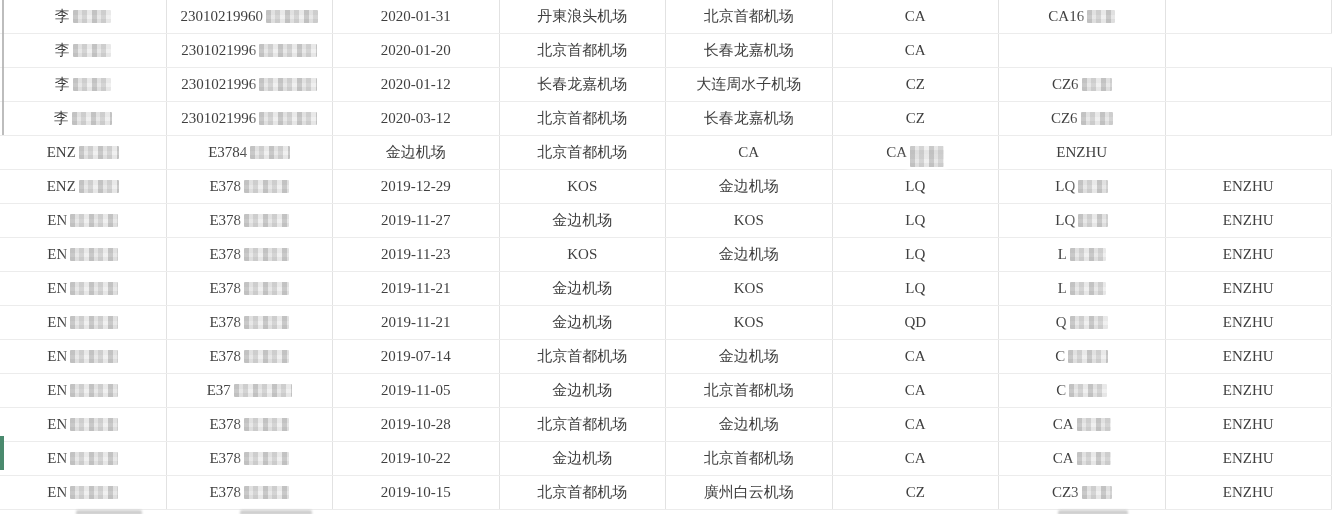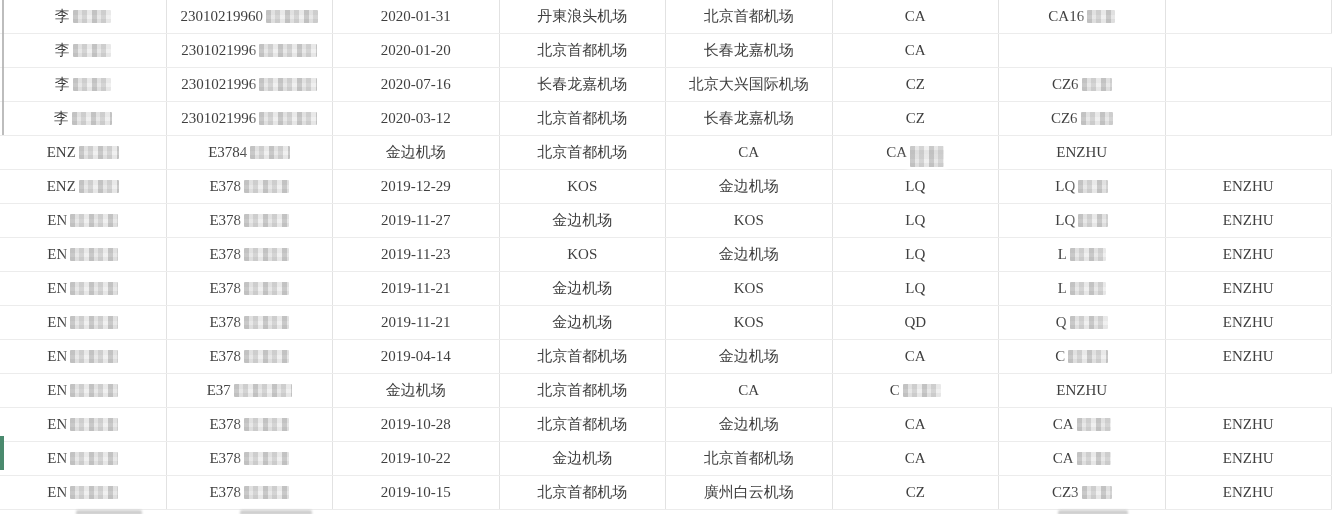--- a/index.html
+++ b/index.html
@@ -127,27 +127,27 @@
   <div class="row">
     <div class="cell">
       <span class="txt">李</span>
       <span class="blur" style="width: 38px;"></span>
     </div>
     <div class="cell">
       <span class="txt">2301021996</span>
       <span class="blur" style="width: 58px;"></span>
     </div>
     <div class="cell">
-      <span class="txt">2020-07-16</span>
+      <span class="txt">2020-01-12</span>
     </div>
     <div class="cell">
       <span class="txt">长春龙嘉机场</span>
     </div>
     <div class="cell">
-      <span class="txt">北京大兴国际机场</span>
+      <span class="txt">大连周水子机场</span>
     </div>
     <div class="cell">
       <span class="txt">CZ</span>
     </div>
     <div class="cell">
       <span class="txt">CZ6</span>
       <span class="blur" style="width: 30px;"></span>
     </div>
     <div class="cell">
       <span class="txt"></span>
@@ -364,21 +364,21 @@
   <div class="row">
     <div class="cell">
       <span class="txt">EN</span>
       <span class="blur" style="width: 48px;"></span>
     </div>
     <div class="cell">
       <span class="txt">E378</span>
       <span class="blur" style="width: 45px;"></span>
     </div>
     <div class="cell">
-      <span class="txt">2019-04-14</span>
+      <span class="txt">2019-07-14</span>
     </div>
     <div class="cell">
       <span class="txt">北京首都机场</span>
     </div>
     <div class="cell">
       <span class="txt">金边机场</span>
     </div>
     <div class="cell">
       <span class="txt">CA</span>
     </div>
@@ -392,20 +392,23 @@
   </div>
 
   <div class="row">
     <div class="cell">
       <span class="txt">EN</span>
       <span class="blur" style="width: 48px;"></span>
     </div>
     <div class="cell">
       <span class="txt">E37</span>
       <span class="blur" style="width: 58px;"></span>
+    </div>
+    <div class="cell">
+      <span class="txt">2019-11-05</span>
     </div>
     <div class="cell">
       <span class="txt">金边机场</span>
     </div>
     <div class="cell">
       <span class="txt">北京首都机场</span>
     </div>
     <div class="cell">
       <span class="txt">CA</span>
     </div>

